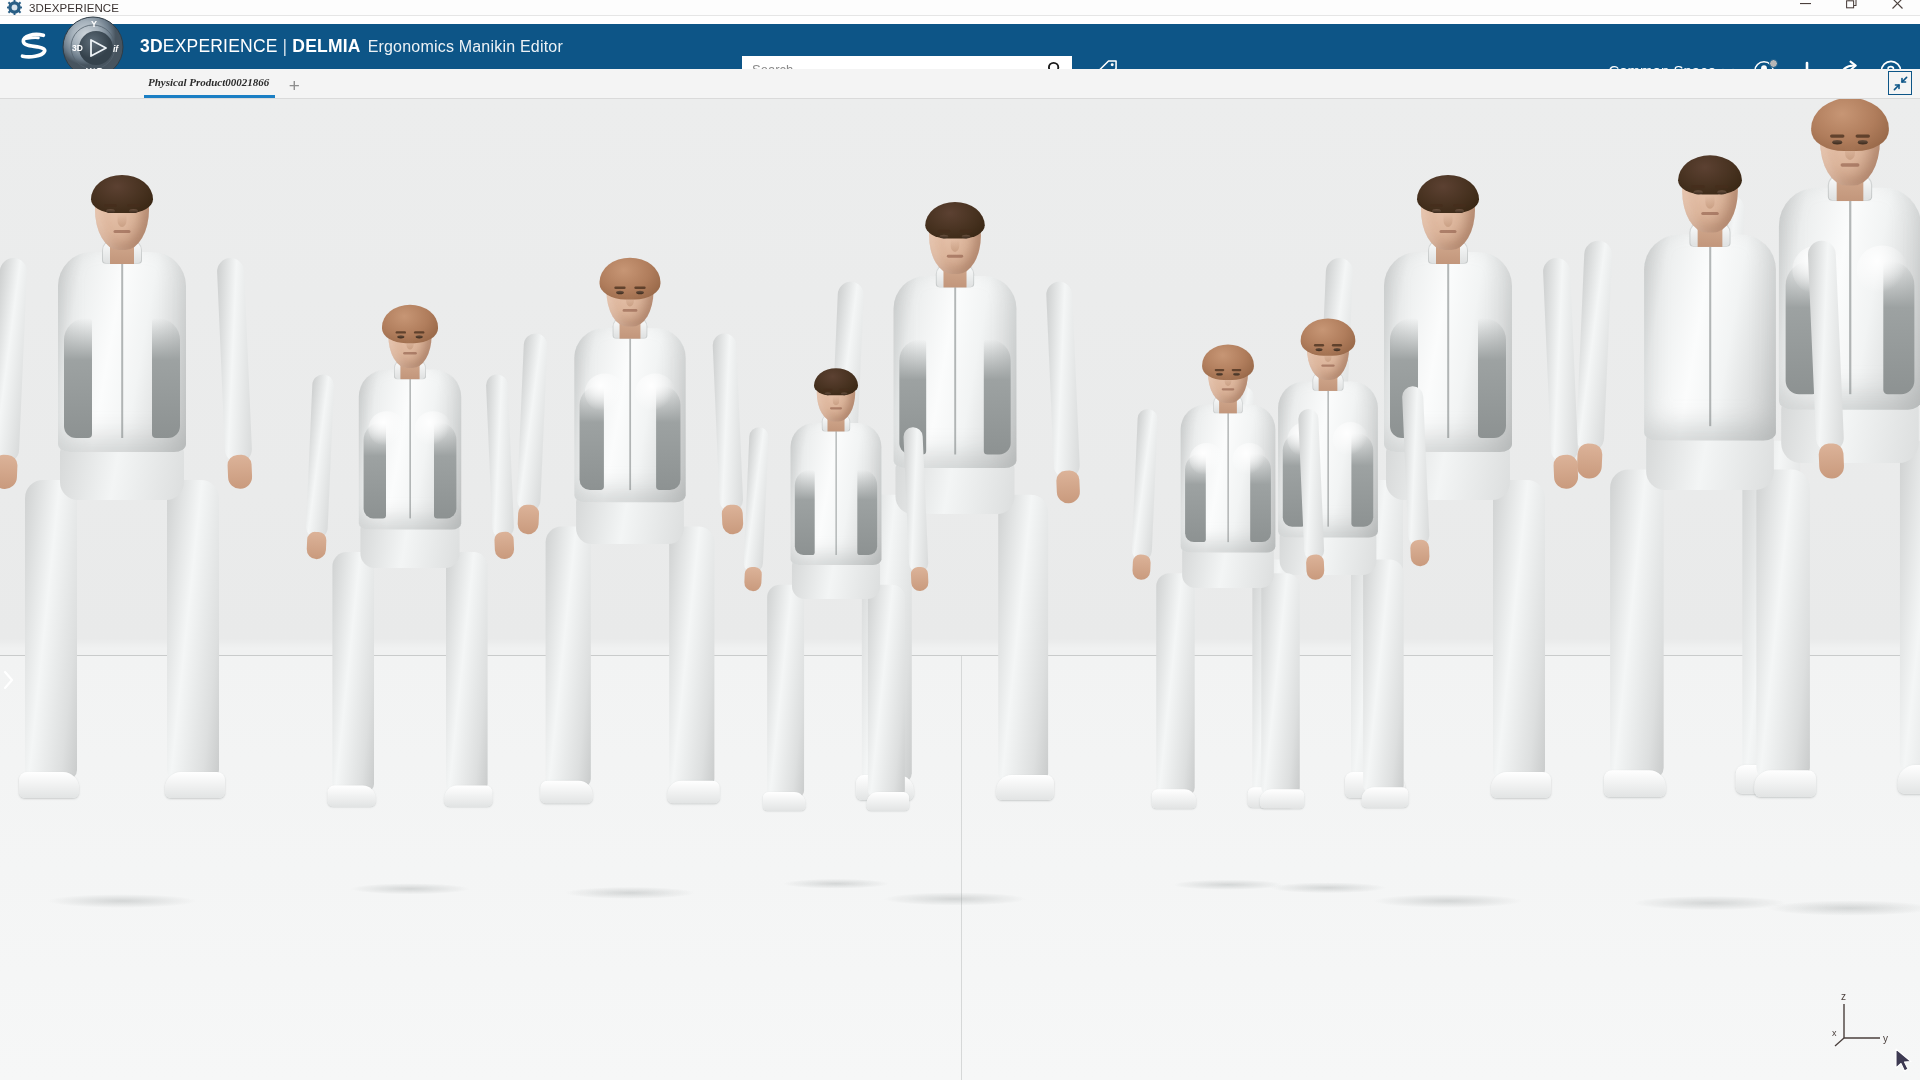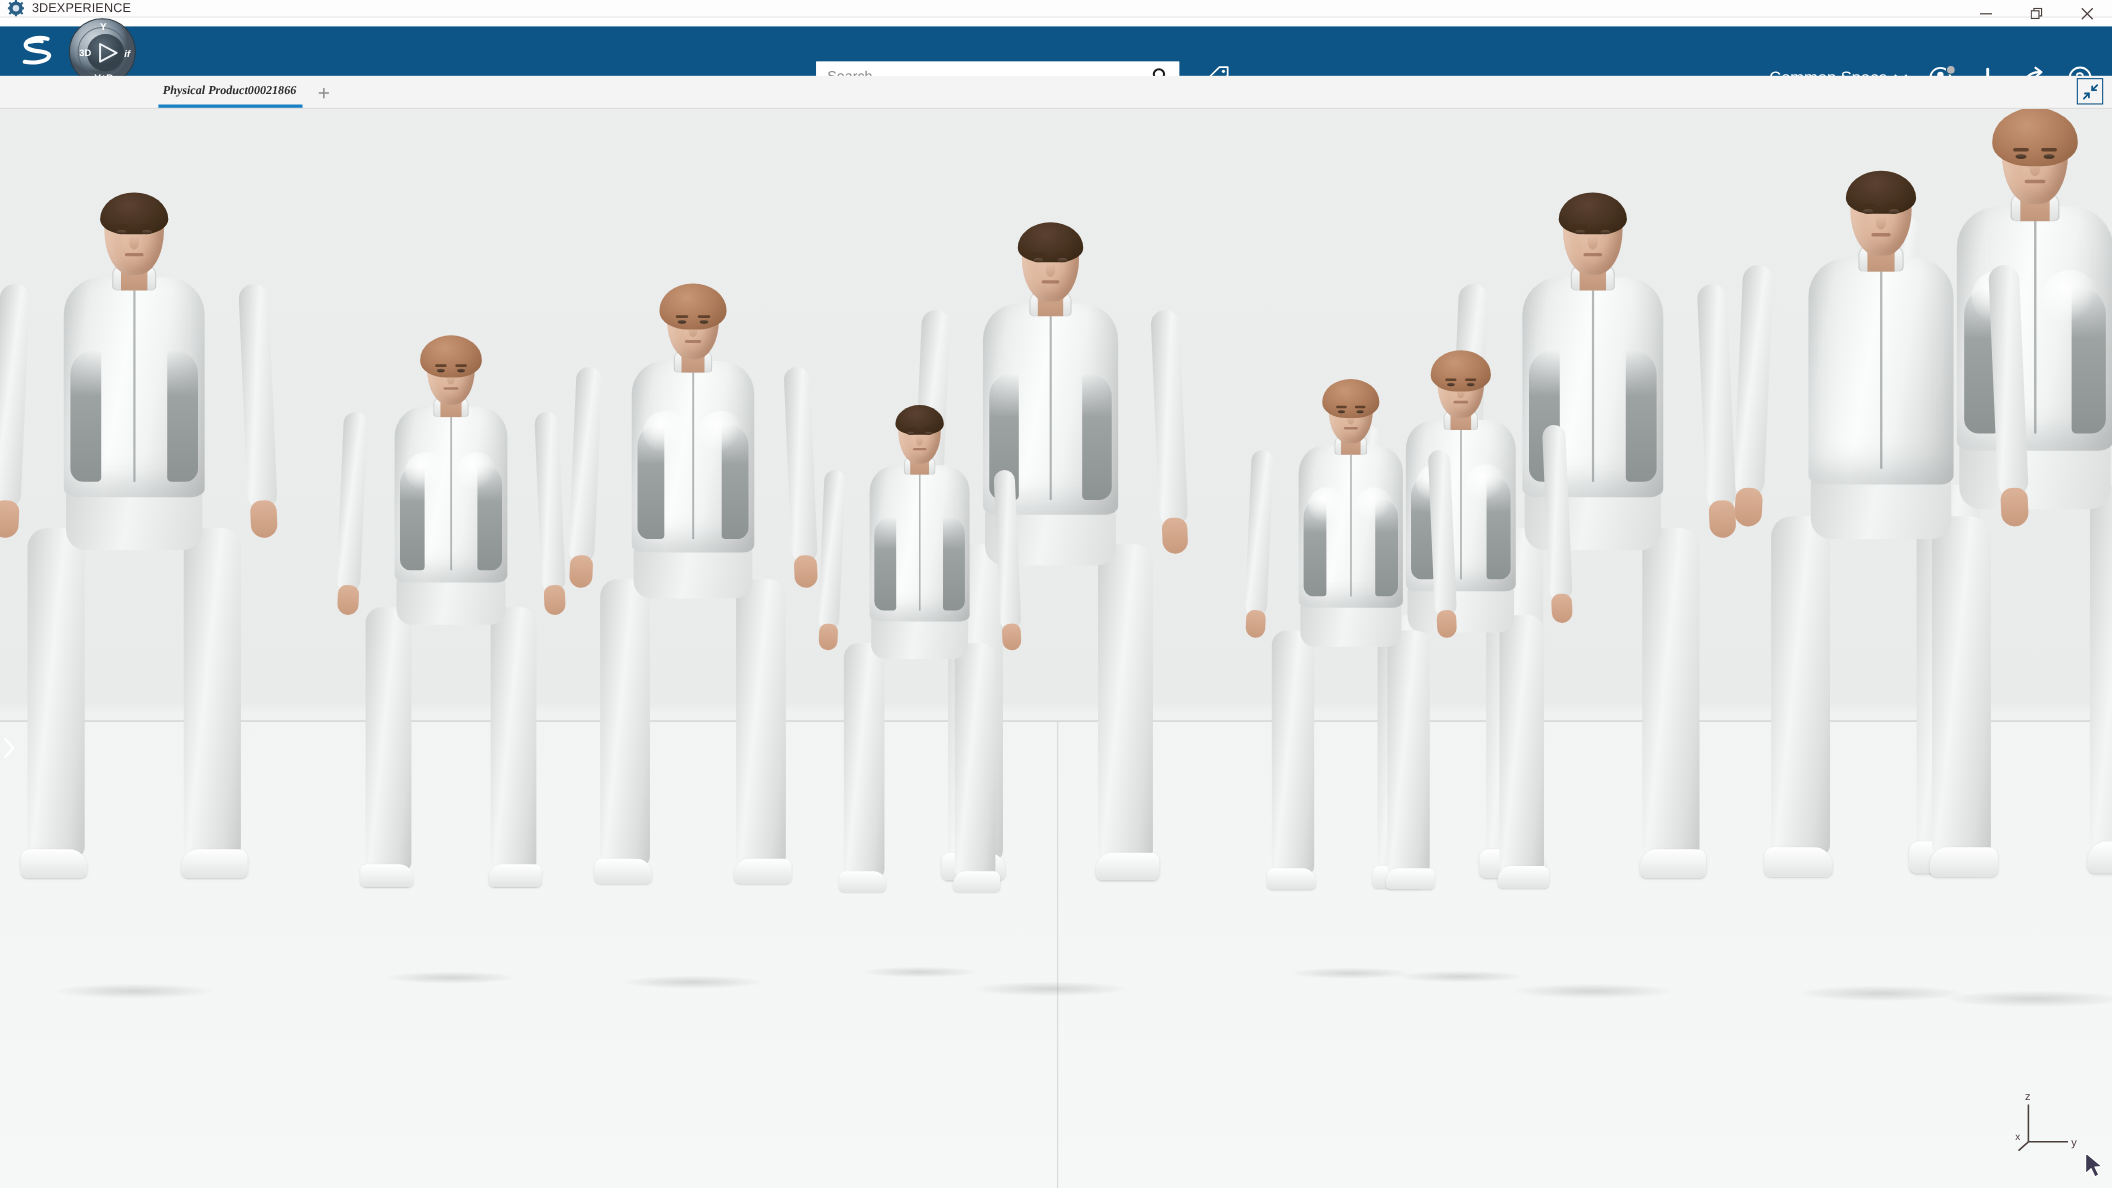--- a/index.html
+++ b/index.html
@@ -10,21 +10,21 @@
     font-family: "Liberation Sans", sans-serif;
     background: #ffffff;
   }
 
   
   .titlebar {
     position: absolute; top: 0; left: 0;
     width: 1920px; height: 16px;
     background: #fdfdfd;
     border-bottom: 1px solid #e6e6e6;
-    display: flex; align-items: flex-start;
+    display: flex; align-items: flex-end;
   }
   .titlebar-left { display: flex; align-items: center; gap: 7px; padding-left: 7px; }
   .tb-logo { width: 15px; height: 15px; position: relative; }
   .tb-title {
     font-size: 11.5px; color: #3a3230; letter-spacing: .1px;
     font-family: "Liberation Sans", sans-serif;
   }
   .titlebar-right { margin-left: auto; display: flex; height: 24px; }
   .win-btn {
     width: 46px; height: 24px;
@@ -353,20 +353,23 @@
       <circle cx="35" cy="35" r="22" fill="none" stroke="#55636e" stroke-width="1" opacity=".8"></circle>
       <circle cx="38" cy="36" r="17" fill="url(#cg2)"></circle>
       <polygon points="33,28 48,36 33,44" fill="none" stroke="#eef3f7" stroke-width="1.8" stroke-linejoin="round"></polygon>
       <text x="14" y="39" font-family="Liberation Sans, sans-serif" font-size="8.5" font-weight="bold" fill="#ffffff">3D</text>
       <text x="33" y="15" font-family="Liberation Sans, sans-serif" font-size="9" font-weight="bold" fill="#ffffff">Y</text>
       <text x="55" y="40" font-family="Liberation Sans, sans-serif" font-size="8.5" font-style="italic" font-weight="bold" fill="#ffffff">if</text>
       <text x="28" y="62" font-family="Liberation Sans, sans-serif" font-size="8.5" font-weight="bold" fill="#ffffff">V+R</text>
     </svg>
   </div>
 
+  <div class="brand">
+    <span class="b1">3D</span><span class="b2">EXPERIENCE</span><span class="bar">|</span><span class="b3">DELMIA</span><span class="sub">Ergonomics Manikin Editor</span>
+  </div>
 
   <div class="search-wrap">
     <input class="search-input" type="text" placeholder="Search" style="">
     <span class="search-go">
       <svg width="16" height="16" viewBox="0 0 16 16" fill="none" stroke="currentColor" stroke-width="1.9">
         <circle cx="6.6" cy="6.6" r="4.7"></circle>
           <line x1="10.2" y1="10.2" x2="15" y2="15" stroke-linecap="round"></line>
       </svg>
     </span>
   </div>

